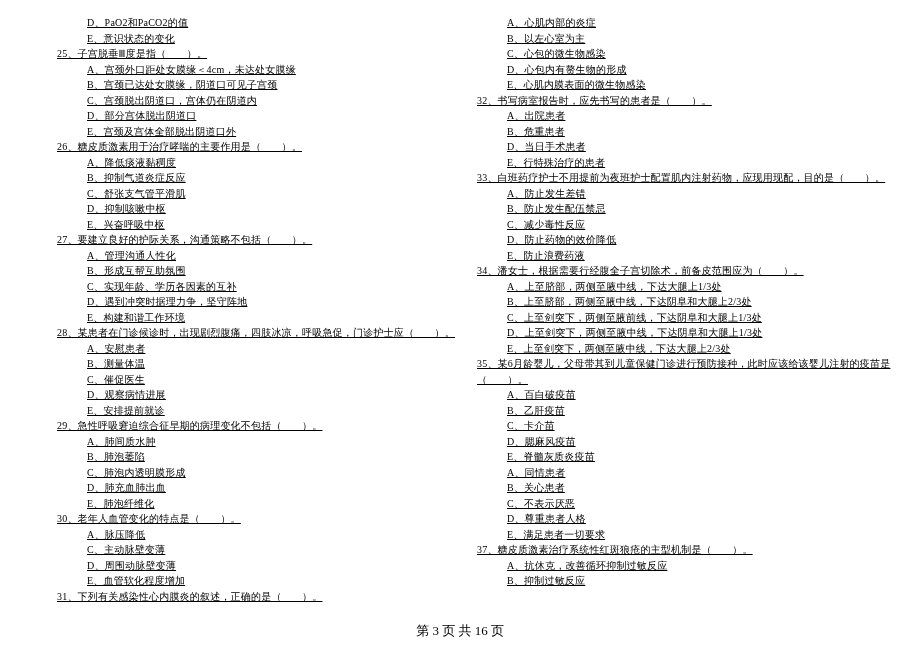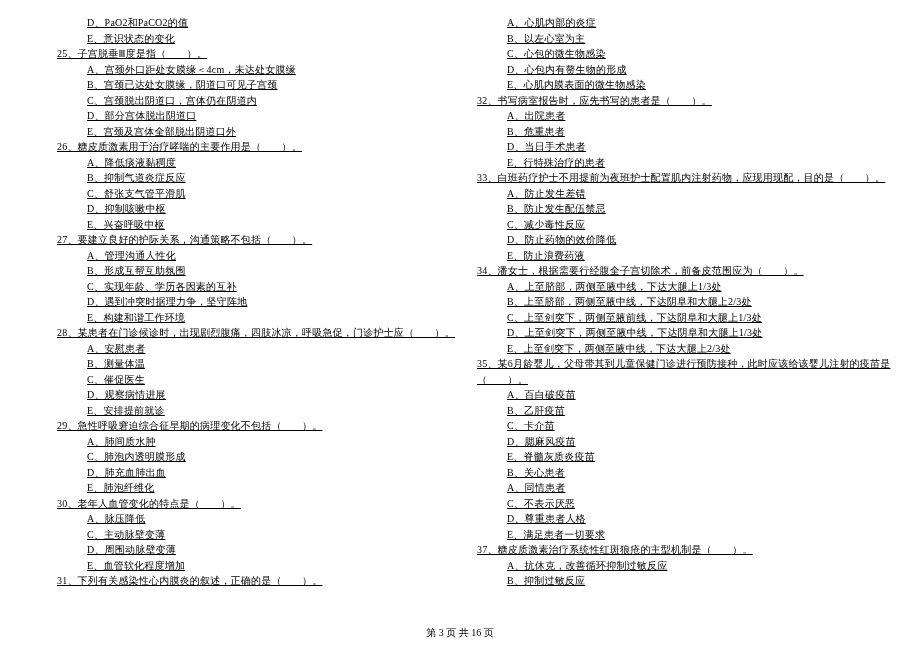--- a/index.html
+++ b/index.html
@@ -43,21 +43,21 @@
     }
     .question {
       padding-left: 12px;
     }
     .footer {
       position: absolute;
       bottom: 10px;
       left: 0;
       right: 0;
       text-align: center;
-      font-size: 10px;
+      font-size: 13px;
     }
   </style>
 </head>
 <body>
 
 <div class="page-container">
   <div class="column column-left" id="left-col">
       <div class="line option">D、PaO2和PaCO2的值</div>
       <div class="line option">E、意识状态的变化</div>
       <div class="line question">25、子宫脱垂Ⅲ度是指（　　）。</div>
@@ -79,20 +79,21 @@
       <div class="line option">D、遇到冲突时据理力争，坚守阵地</div>
       <div class="line option">E、构建和谐工作环境</div>
       <div class="line question">28、某患者在门诊候诊时，出现剧烈腹痛，四肢冰凉，呼吸急促，门诊护士应（　　）。</div>
       <div class="line option">A、安慰患者</div>
       <div class="line option">B、测量体温</div>
       <div class="line option">C、催促医生</div>
       <div class="line option">D、观察病情进展</div>
       <div class="line option">E、安排提前就诊</div>
       <div class="line question">29、急性呼吸窘迫综合征早期的病理变化不包括（　　）。</div>
       <div class="line option">A、肺间质水肿</div>
+      <div class="line option">B、肺泡萎陷</div>
       <div class="line option">C、肺泡内透明膜形成</div>
       <div class="line option">D、肺充血肺出血</div>
       <div class="line option">E、肺泡纤维化</div>
       <div class="line question">30、老年人血管变化的特点是（　　）。</div>
       <div class="line option">A、脉压降低</div>
       <div class="line option">C、主动脉壁变薄</div>
       <div class="line option">D、周围动脉壁变薄</div>
       <div class="line option">E、血管软化程度增加</div>
       <div class="line question">31、下列有关感染性心内膜炎的叙述，正确的是（　　）。</div>
     </div>
@@ -119,22 +120,22 @@
       <div class="line option">C、上至剑突下，两侧至腋前线，下达阴阜和大腿上1/3处</div>
       <div class="line option">D、上至剑突下，两侧至腋中线，下达阴阜和大腿上1/3处</div>
       <div class="line option">E、上至剑突下，两侧至腋中线，下达大腿上2/3处</div>
       <div class="line question">35、某6月龄婴儿，父母带其到儿童保健门诊进行预防接种，此时应该给该婴儿注射的疫苗是</div>
       <div class="line question">（　　）。</div>
       <div class="line option">A、百白破疫苗</div>
       <div class="line option">B、乙肝疫苗</div>
       <div class="line option">C、卡介苗</div>
       <div class="line option">D、腮麻风疫苗</div>
       <div class="line option">E、脊髓灰质炎疫苗</div>
+      <div class="line option">A、同情患者</div>
       <div class="line option">B、关心患者</div>
-      <div class="line option">A、同情患者</div>
       <div class="line option">C、不表示厌恶</div>
       <div class="line option">D、尊重患者人格</div>
       <div class="line option">E、满足患者一切要求</div>
       <div class="line question">37、糖皮质激素治疗系统性红斑狼疮的主型机制是（　　）。</div>
       <div class="line option">A、抗休克，改善循环抑制过敏反应</div>
       <div class="line option">B、抑制过敏反应</div>
     </div>
 </div>
 
 <div class="footer">第 3 页 共 16 页</div>

